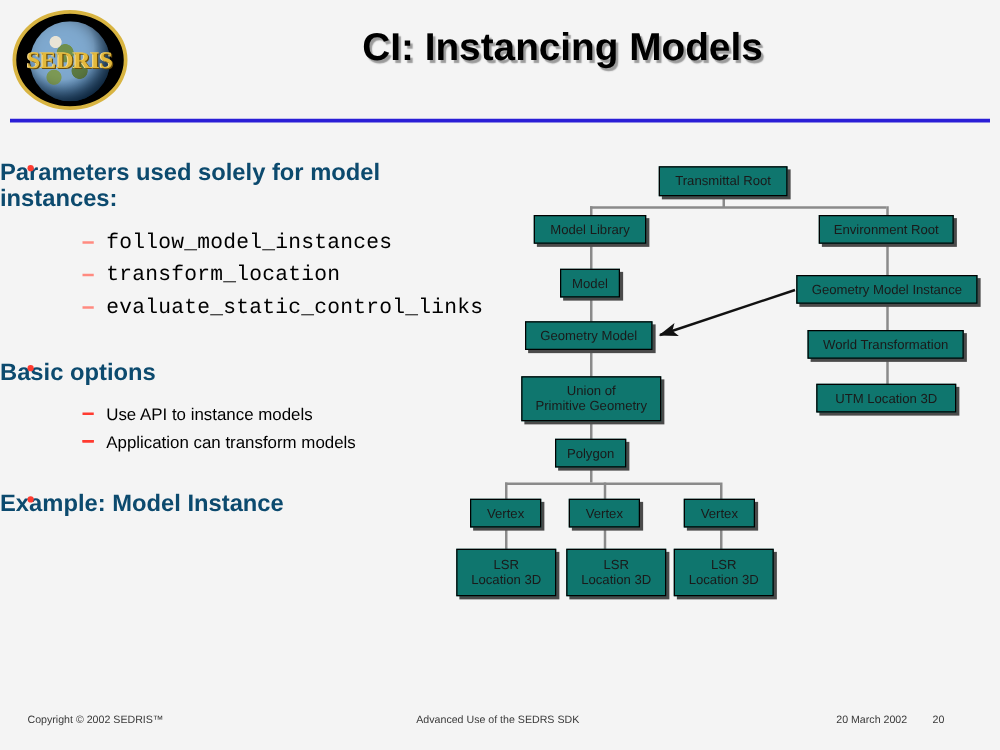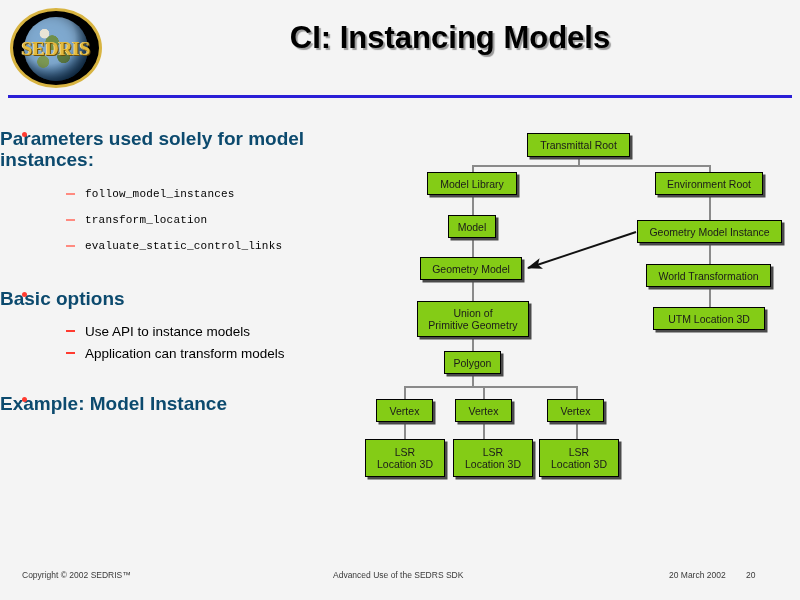--- a/index.html
+++ b/index.html
@@ -114,42 +114,42 @@
   }
   .lvl2 > .mark {
     position: absolute;
     left: 66px;
     top: 9px;
     width: 9px; height: 2px;
     background: #ff3b30;
   }
   .lvl2.mono {
     font-family: "Liberation Mono", "DejaVu Sans Mono", monospace;
-    font-size: 11px;
+    font-size: 17px;
     font-weight: normal;
     letter-spacing: 0.2px;
     line-height: 25px;
   }
   .lvl2.mono > .mark {
     top: 11px;
     background: #ff8a80;
   }
   .gap-sm { height: 10px; }
   .gap-lg { height: 28px; }
 
   
   #diagram {
     position: absolute;
     left: 0; top: 0;
     width: 800px; height: 600px;
     pointer-events: none;
   }
   .node {
     position: absolute;
-    background: #84cc16;
+    background: #0f766e;
     border: 1.5px solid #000000;
     box-shadow: 2.5px 2.5px 0 0 #4a4a4a;
     box-sizing: border-box;
     display: flex;
     align-items: center;
     justify-content: center;
     text-align: center;
     font-size: 10.5px;
     color: #1a1a1a;
     line-height: 12px;

